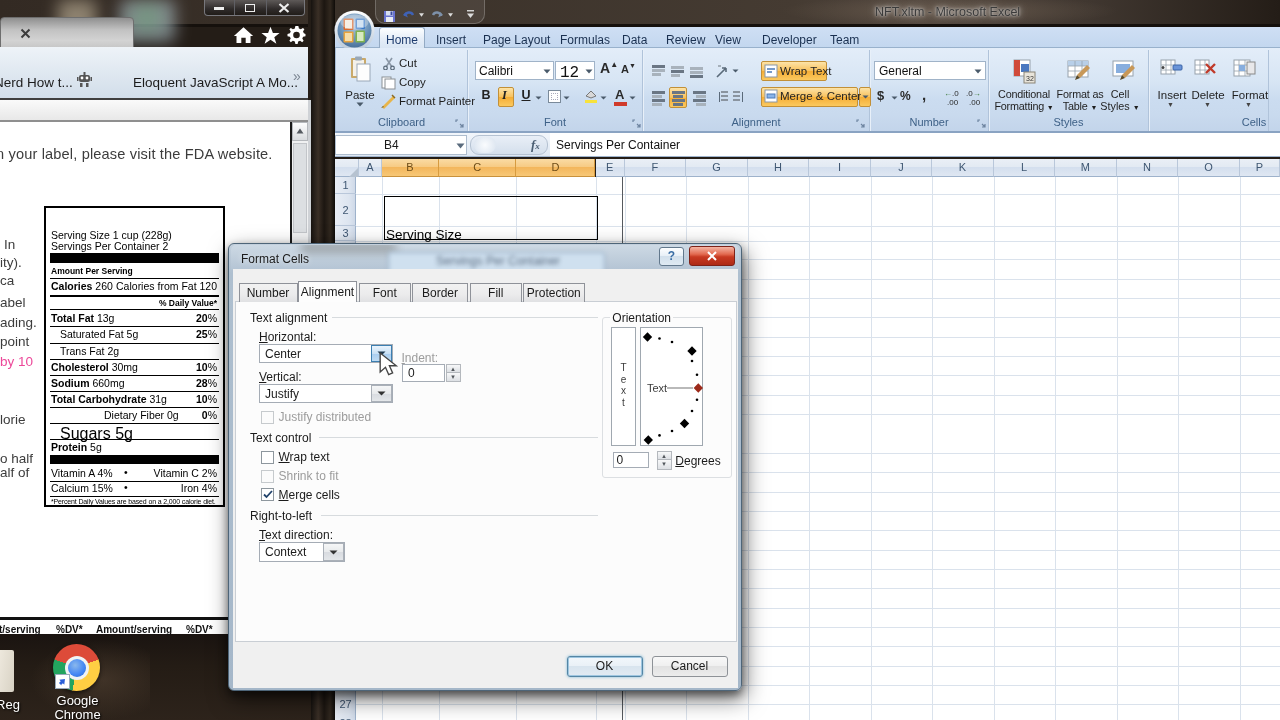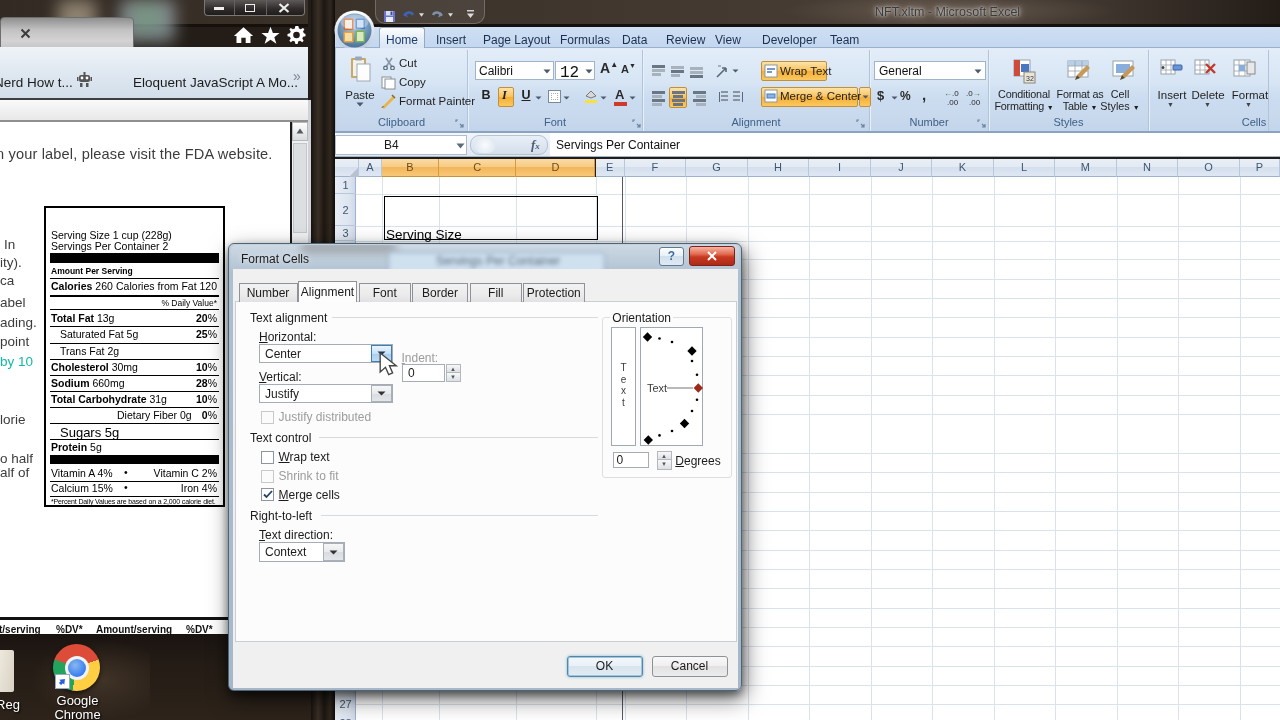--- a/index.html
+++ b/index.html
@@ -103,59 +103,59 @@
 
  <div class="abs" style="left:-4px;top:146px;font-size:14.6px;color:#3c3c3c;letter-spacing:0.15px;">n your label, please visit the FDA website.</div>
 
  <div class="abs" style="left:0;top:0;width:36px;height:634px;overflow:hidden;">
   <div class="abs" style="left:4px;top:237px;font-size:13.5px;color:#3c3c3c;">In</div>
   <div class="abs" style="left:0;top:255px;font-size:13.5px;color:#3c3c3c;">ity).</div>
   <div class="abs" style="left:0;top:273px;font-size:13.5px;color:#3c3c3c;">ca</div>
   <div class="abs" style="left:0;top:295px;font-size:13.5px;color:#3c3c3c;">abel</div>
   <div class="abs" style="left:0;top:315px;font-size:13.5px;color:#3c3c3c;">ading.</div>
   <div class="abs" style="left:0;top:334px;font-size:13.5px;color:#3c3c3c;">point</div>
-  <div class="abs" style="left:0;top:354px;font-size:13.5px;color:#14b8a6;">by 10</div>
+  <div class="abs" style="left:0;top:354px;font-size:13.5px;color:#ec4899;">by 10</div>
   <div class="abs" style="left:0;top:373px;font-size:13.5px;color:#3c3c3c;margin-left:40px;">int of</div>
   <div class="abs" style="left:0;top:412px;font-size:13.5px;color:#3c3c3c;">lorie</div>
   <div class="abs" style="left:0;top:451px;font-size:13.5px;color:#3c3c3c;">o half</div>
   <div class="abs" style="left:0;top:465px;font-size:13.5px;color:#3c3c3c;">alf of</div>
  </div>
 
  <div class="abs" id="nutlabel" style="left:44px;top:206px;width:181px;height:301px;background:#fff;border:2px solid #000;box-sizing:border-box;color:#000;">
   <div class="abs" style="left:5px;top:21px;font-size:10.5px;">Serving Size 1 cup (228g)</div>
   <div class="abs" style="left:5px;top:31.5px;font-size:10.5px;">Servings Per Container 2</div>
   <div class="abs" style="left:4px;top:45px;width:169px;height:10px;background:#000;"></div>
   <div class="abs" style="left:5px;top:58px;font-size:8.5px;font-weight:bold;">Amount Per Serving</div>
   <div class="abs" style="left:4px;top:70px;width:169px;border-top:1px solid #000;"></div>
   <div class="abs" style="left:5px;top:72px;font-size:10.5px;"><b>Calories</b> 260</div>
   <div class="abs" style="right:6px;top:72px;font-size:10.5px;">Calories from Fat 120</div>
   <div class="abs" style="left:4px;top:87px;width:169px;border-top:2px solid #000;"></div>
-  <div class="abs" style="right:6px;top:90px;font-size:8.5px;font-weight:normal;">% Daily Value*</div>
+  <div class="abs" style="right:6px;top:90px;font-size:8.5px;font-weight:bold;">% Daily Value*</div>
   <div class="abs" style="left:4px;top:101px;width:169px;border-top:1px solid #000;"></div>
   <div class="abs" style="left:5px;top:103.5px;font-size:10.5px;"><b>Total Fat</b> 13g</div>
         <div class="abs" style="right:6px;top:103.5px;font-size:10.5px;font-weight:bold;">20<span style="font-weight:normal">%</span></div>
   <div class="abs" style="left:4px;top:117.5px;width:169px;border-top:1px solid #000;"></div>
   <div class="abs" style="left:14px;top:119.5px;font-size:10.5px;">Saturated Fat 5g</div>
         <div class="abs" style="right:6px;top:119.5px;font-size:10.5px;font-weight:bold;">25<span style="font-weight:normal">%</span></div>
   <div class="abs" style="left:4px;top:134.5px;width:169px;border-top:1px solid #000;"></div>
   <div class="abs" style="left:14px;top:136.5px;font-size:10.5px;">Trans Fat 2g</div>
   <div class="abs" style="left:4px;top:150.5px;width:169px;border-top:1px solid #000;"></div>
   <div class="abs" style="left:5px;top:152.5px;font-size:10.5px;"><b>Cholesterol</b> 30mg</div>
         <div class="abs" style="right:6px;top:152.5px;font-size:10.5px;font-weight:bold;">10<span style="font-weight:normal">%</span></div>
   <div class="abs" style="left:4px;top:166.5px;width:169px;border-top:1px solid #000;"></div>
   <div class="abs" style="left:5px;top:168.5px;font-size:10.5px;"><b>Sodium</b> 660mg</div>
         <div class="abs" style="right:6px;top:168.5px;font-size:10.5px;font-weight:bold;">28<span style="font-weight:normal">%</span></div>
   <div class="abs" style="left:4px;top:182.5px;width:169px;border-top:1px solid #000;"></div>
   <div class="abs" style="left:5px;top:184.5px;font-size:10.5px;"><b>Total Carbohydrate</b> 31g</div>
         <div class="abs" style="right:6px;top:184.5px;font-size:10.5px;font-weight:bold;">10<span style="font-weight:normal">%</span></div>
   <div class="abs" style="left:4px;top:198.5px;width:169px;border-top:1px solid #000;"></div>
-  <div class="abs" style="left:27px;top:200.5px;font-size:10.5px;padding-left:44px;">Dietary Fiber 0g</div>
+  <div class="abs" style="left:14px;top:200.5px;font-size:10.5px;padding-left:44px;">Dietary Fiber 0g</div>
         <div class="abs" style="right:6px;top:200.5px;font-size:10.5px;font-weight:bold;">0<span style="font-weight:normal">%</span></div>
   <div class="abs" style="left:4px;top:215px;width:169px;border-top:1px solid #000;"></div>
-  <div class="abs" style="left:14px;top:217px;font-size:13px;">Sugars 5g</div>
+  <div class="abs" style="left:14px;top:217px;font-size:16px;">Sugars 5g</div>
   <div class="abs" style="left:4px;top:231px;width:169px;border-top:1px solid #000;"></div>
   <div class="abs" style="left:5px;top:233px;font-size:10.5px;"><b>Protein</b> 5g</div>
   <div class="abs" style="left:4px;top:247px;width:169px;height:9px;background:#000;"></div>
   <div class="abs" style="left:5px;top:259px;font-size:10.5px;">Vitamin A 4%</div>
         <div class="abs" style="left:78px;top:258px;font-size:10.5px;">•</div>
         <div class="abs" style="right:6px;top:259px;font-size:10.5px;">Vitamin C 2%</div>
   <div class="abs" style="left:4px;top:272.5px;width:169px;border-top:1px solid #000;"></div>
   <div class="abs" style="left:5px;top:274px;font-size:10.5px;">Calcium 15%</div>
         <div class="abs" style="left:78px;top:273px;font-size:10.5px;">•</div>
         <div class="abs" style="right:6px;top:274px;font-size:10.5px;">Iron 4%</div>

